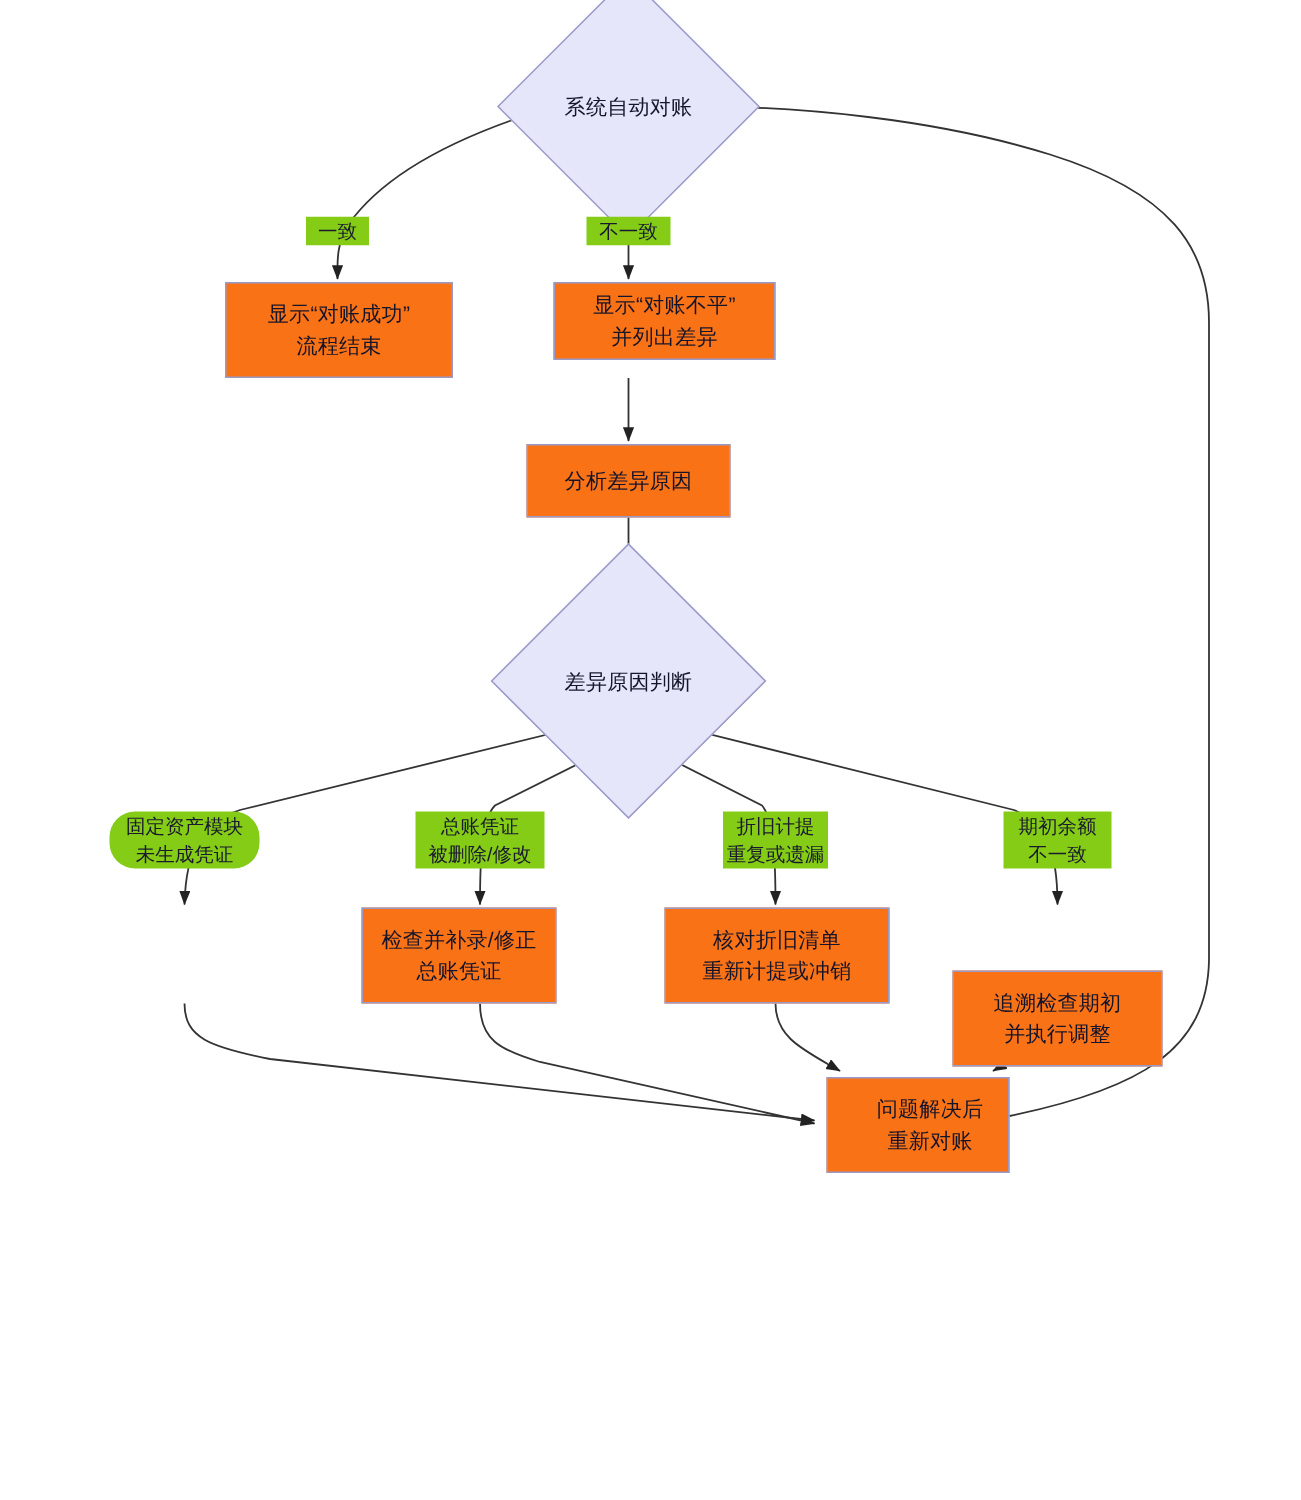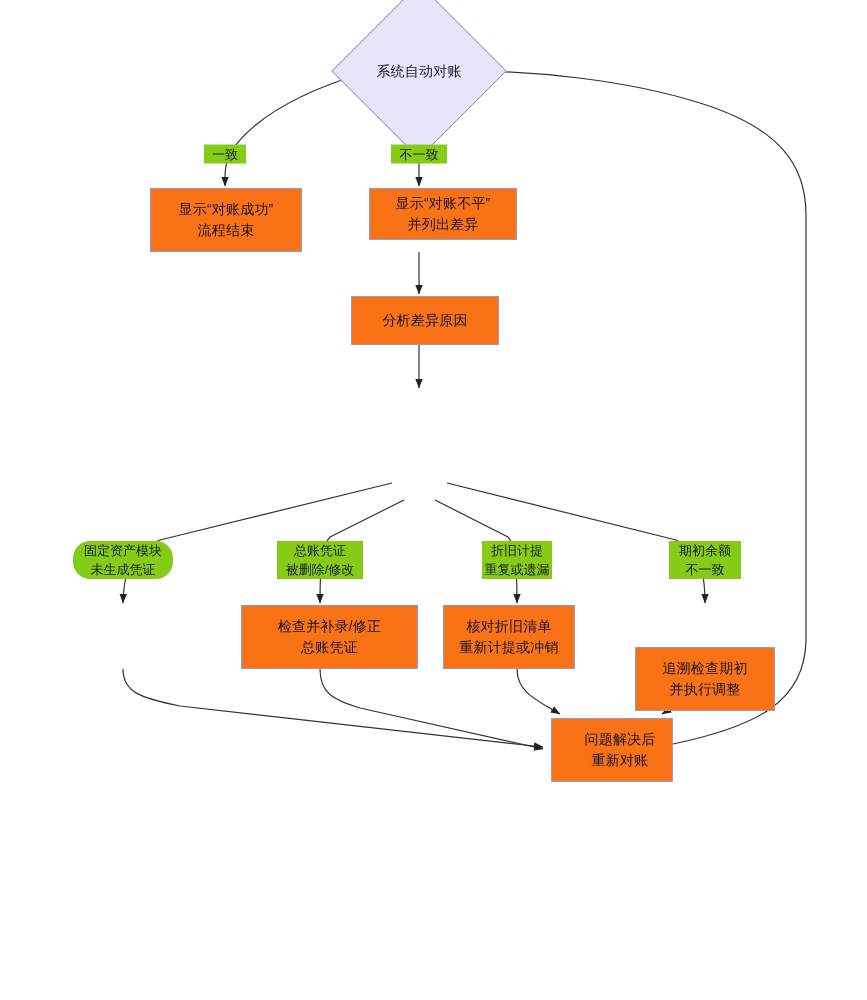--- a/index.html
+++ b/index.html
@@ -123,32 +123,36 @@
   <div class="node rect" style="left:150px; top:188px; width:152px; height:64px;">
     <span>显示“对账成功”
 流程结束</span>
   </div>
 
   <div class="node rect" style="left:345px; top:188px; width:148px; height:52px;margin-left:24px;">
     <span>显示“对账不平”
 并列出差异</span>
   </div>
 
-  <div class="node rect" style="left:351px; top:296px; width:148px; height:49px;">
+  <div class="node rect" style="left:351px; top:296px; width:136px; height:49px;">
     <span>分析差异原因</span>
   </div>
 
+  <div class="node diamond-wrap" style="left:354px; top:389px; width:130px; height:130px;">
+    <div class="diamond-shape"></div>
+    <div class="diamond-label">差异原因判断</div>
+  </div>
 
 
-  <div class="node rect" style="left:241px; top:605px; width:177px; height:64px;">
+  <div class="node rect" style="left:241px; top:605px; width:130px; height:64px;">
     <span>检查并补录/修正
 总账凭证</span>
   </div>
 
-  <div class="node rect" style="left:443px; top:605px; width:132px; height:64px;">
+  <div class="node rect" style="left:443px; top:605px; width:150px; height:64px;">
     <span>核对折旧清单
 重新计提或冲销</span>
   </div>
 
   <div class="node rect" style="left:635px; top:605px; width:140px; height:64px;margin-top:42px;">
     <span>追溯检查期初
 并执行调整</span>
   </div>
 
   <div class="node rect" style="left:551px; top:718px; width:122px; height:64px;padding-left:16px;">

